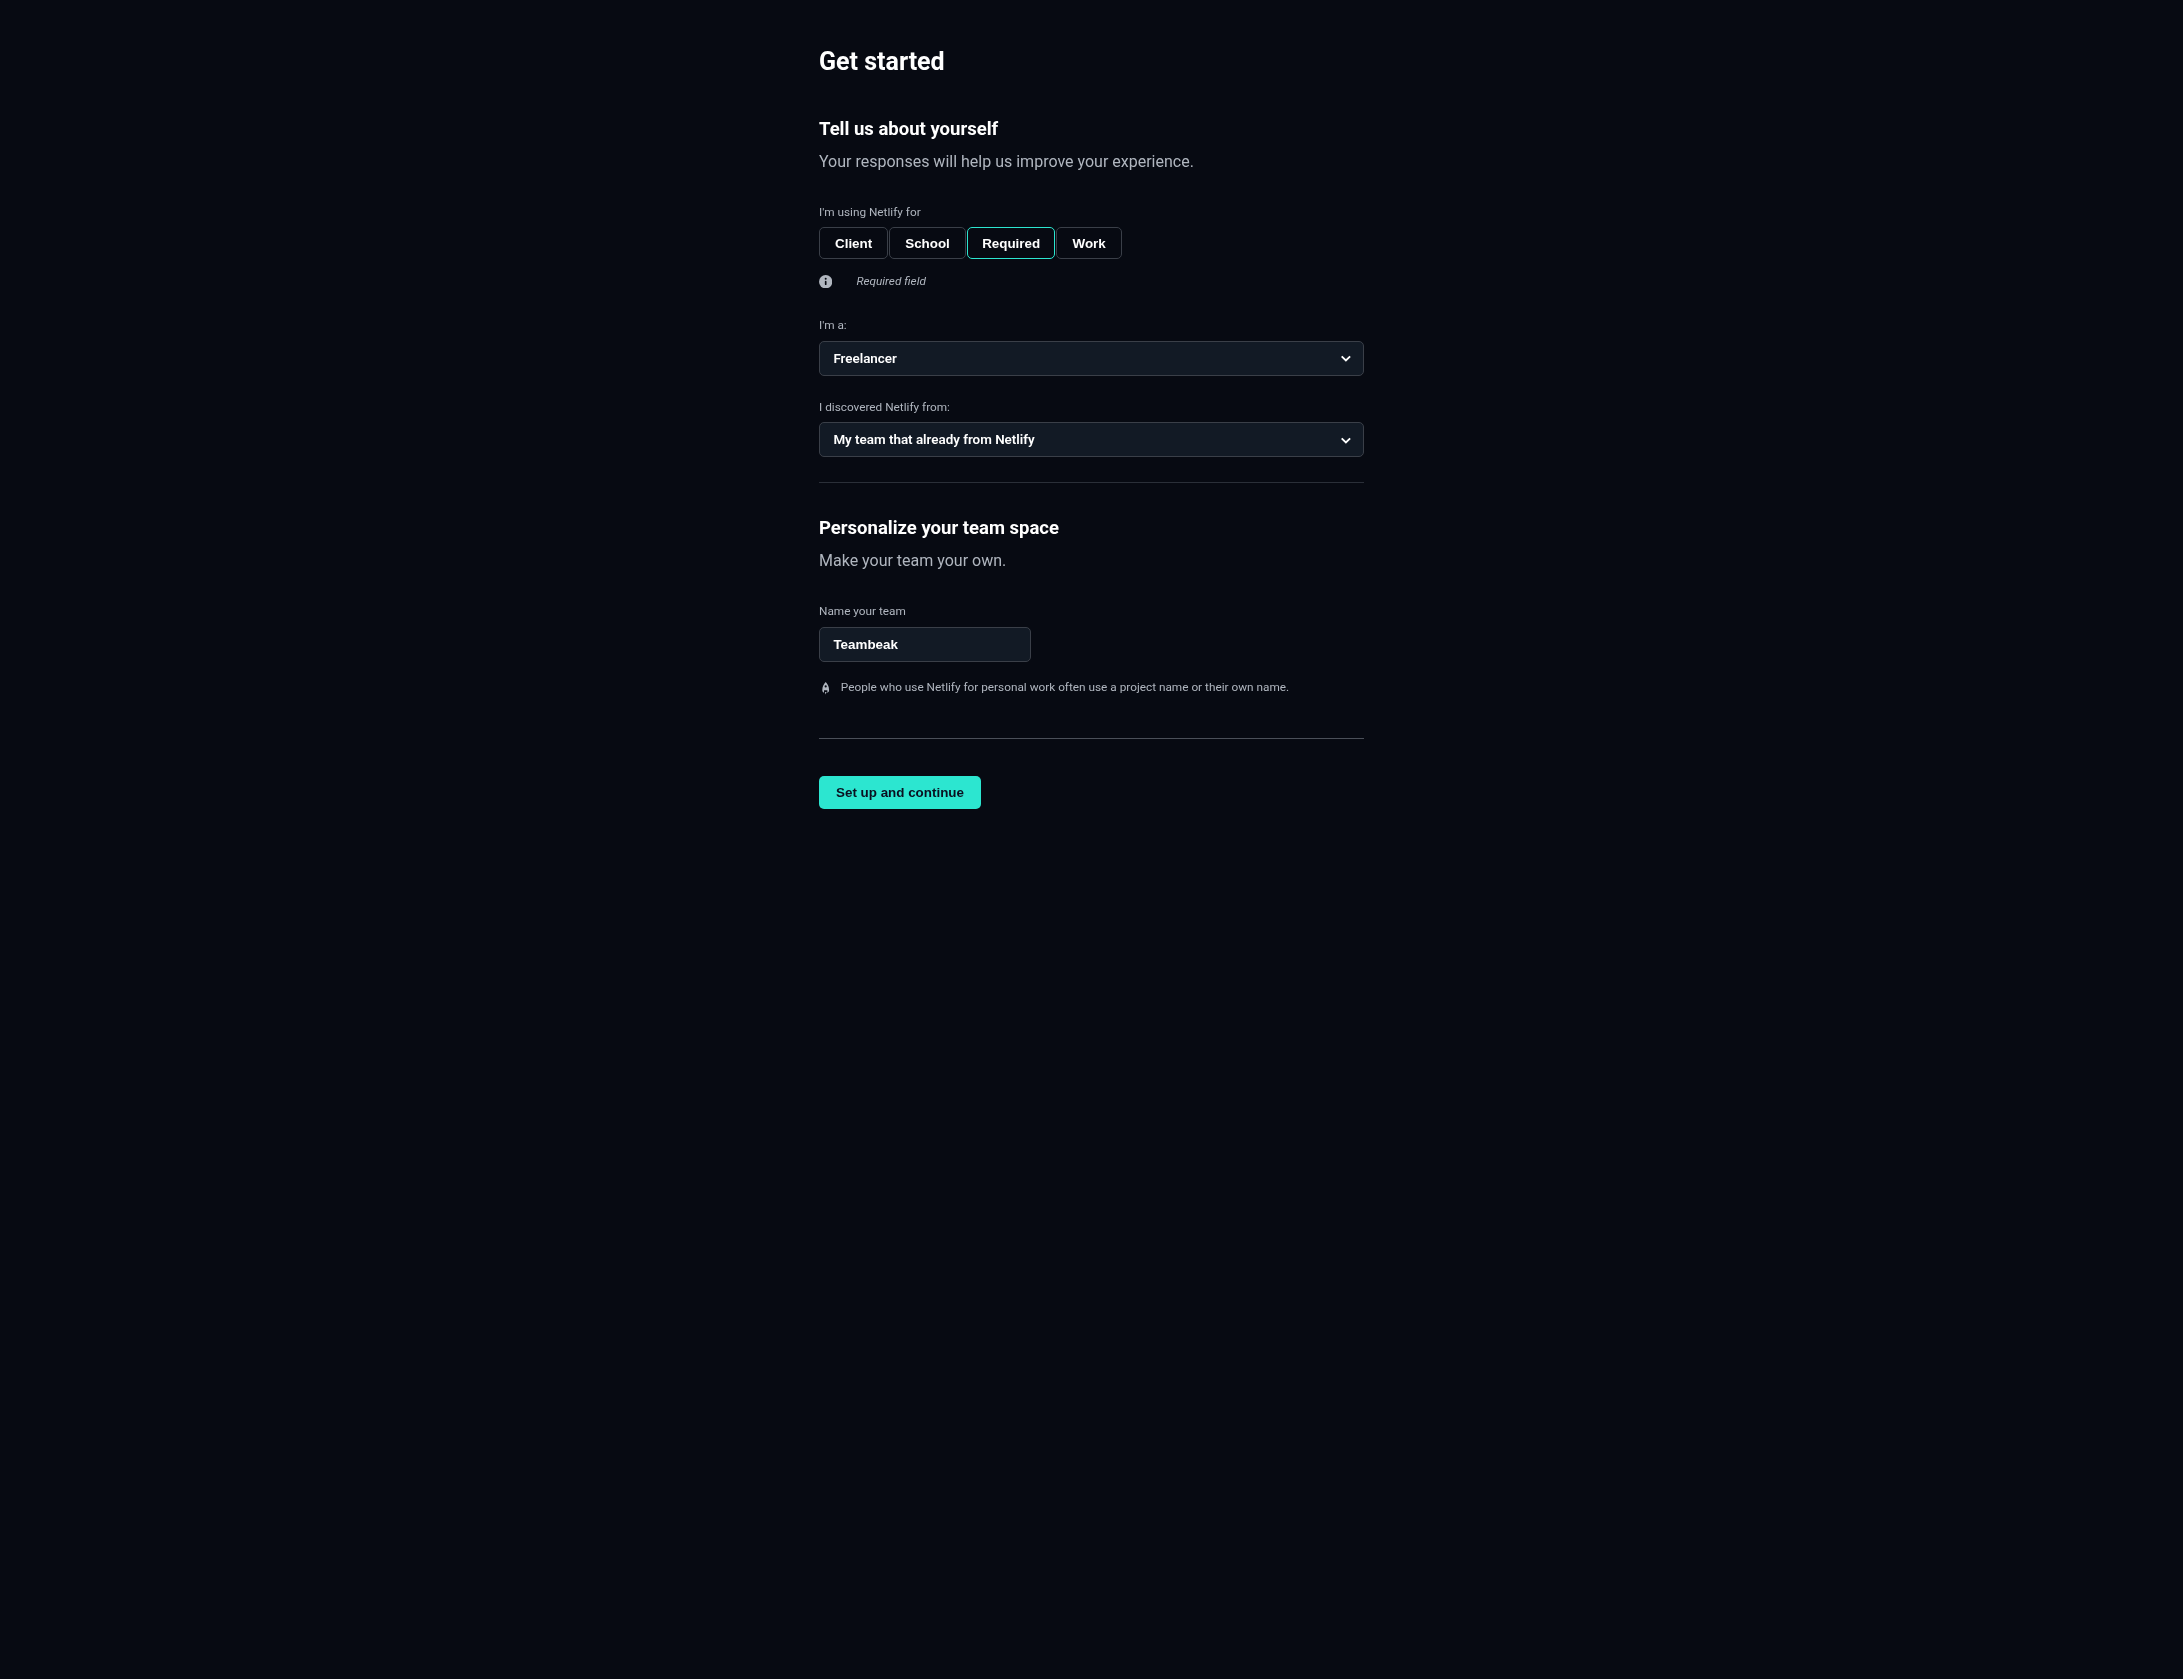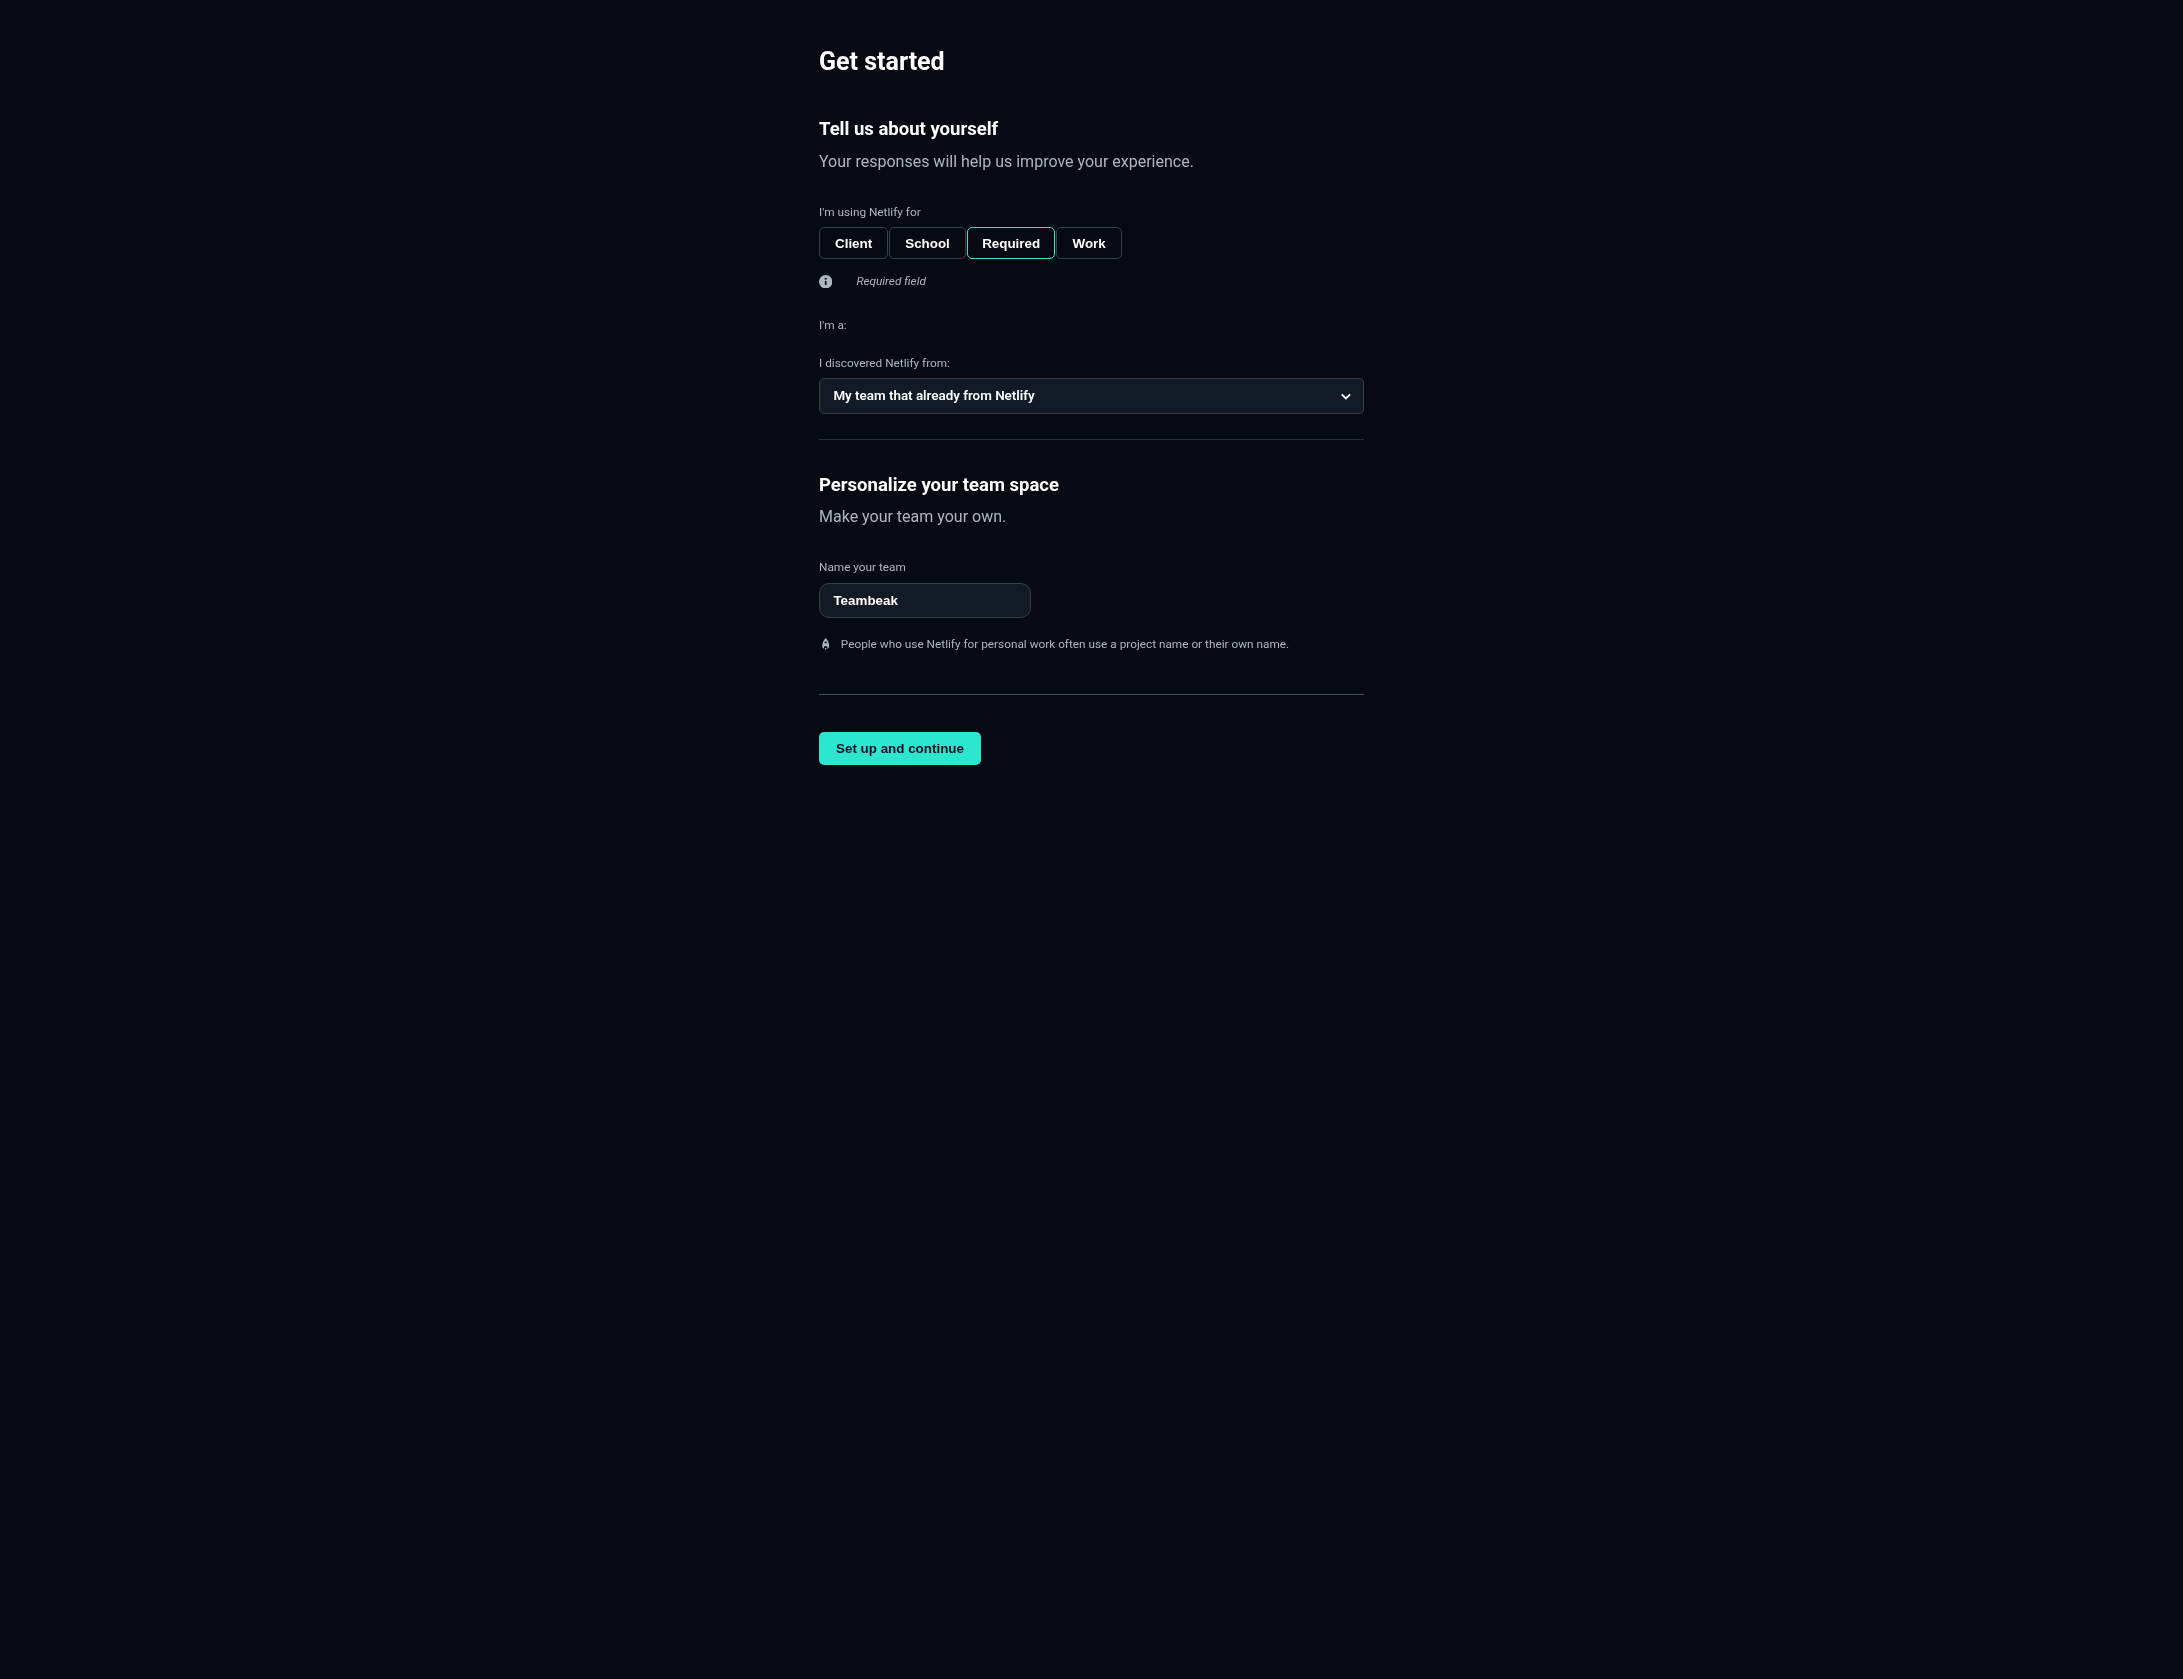--- a/index.html
+++ b/index.html
@@ -111,21 +111,21 @@
   .divider-thick {
     border: none;
     border-top: 0.8px solid #4a4f58;
     margin: 42px 0 37px 0;
   }
   .text-input {
     width: 212px;
     padding: 9.2px 13.4px;
     background-color: #121a25;
     border: 0.8px solid #3a3f48;
-    border-radius: 10px;
+    border-radius: 5px;
     color: #ffffff;
     font-size: 13.4px;
     font-weight: 600;
   }
   .hint-row {
     display: flex;
     align-items: flex-start;
     gap: 8.4px;
     margin-top: 18.5px;
   }
@@ -171,20 +171,26 @@
     <svg class="info-icon" viewBox="0 0 16 16" fill="#b0b6bf">
       <circle cx="8" cy="8" r="8"></circle>
       <circle cx="8" cy="4.5" r="1.2" fill="#070a12"></circle>
       <rect x="7" y="7" width="2" height="5" rx="1" fill="#070a12"></rect>
     </svg>
     <span class="required-text">Required field</span>
   </div>
 
   <div class="form-group">
     <label class="field-label">I'm a:</label>
+    <div class="select-wrapper">
+      <div class="select-field">Freelancer</div>
+      <svg class="chevron-icon" viewBox="0 0 14 14" fill="none" stroke="#ffffff" stroke-width="2.2">
+        <path d="M2 5 L7 10 L12 5"></path>
+      </svg>
+    </div>
   </div>
 
 
   <div class="form-group">
     <label class="field-label">I discovered Netlify from:</label>
     <div class="select-wrapper">
       <div class="select-field">My team that already from Netlify</div>
       <svg class="chevron-icon" viewBox="0 0 14 14" fill="none" stroke="#ffffff" stroke-width="2.2">
         <path d="M2 5 L7 10 L12 5"></path>
       </svg>

